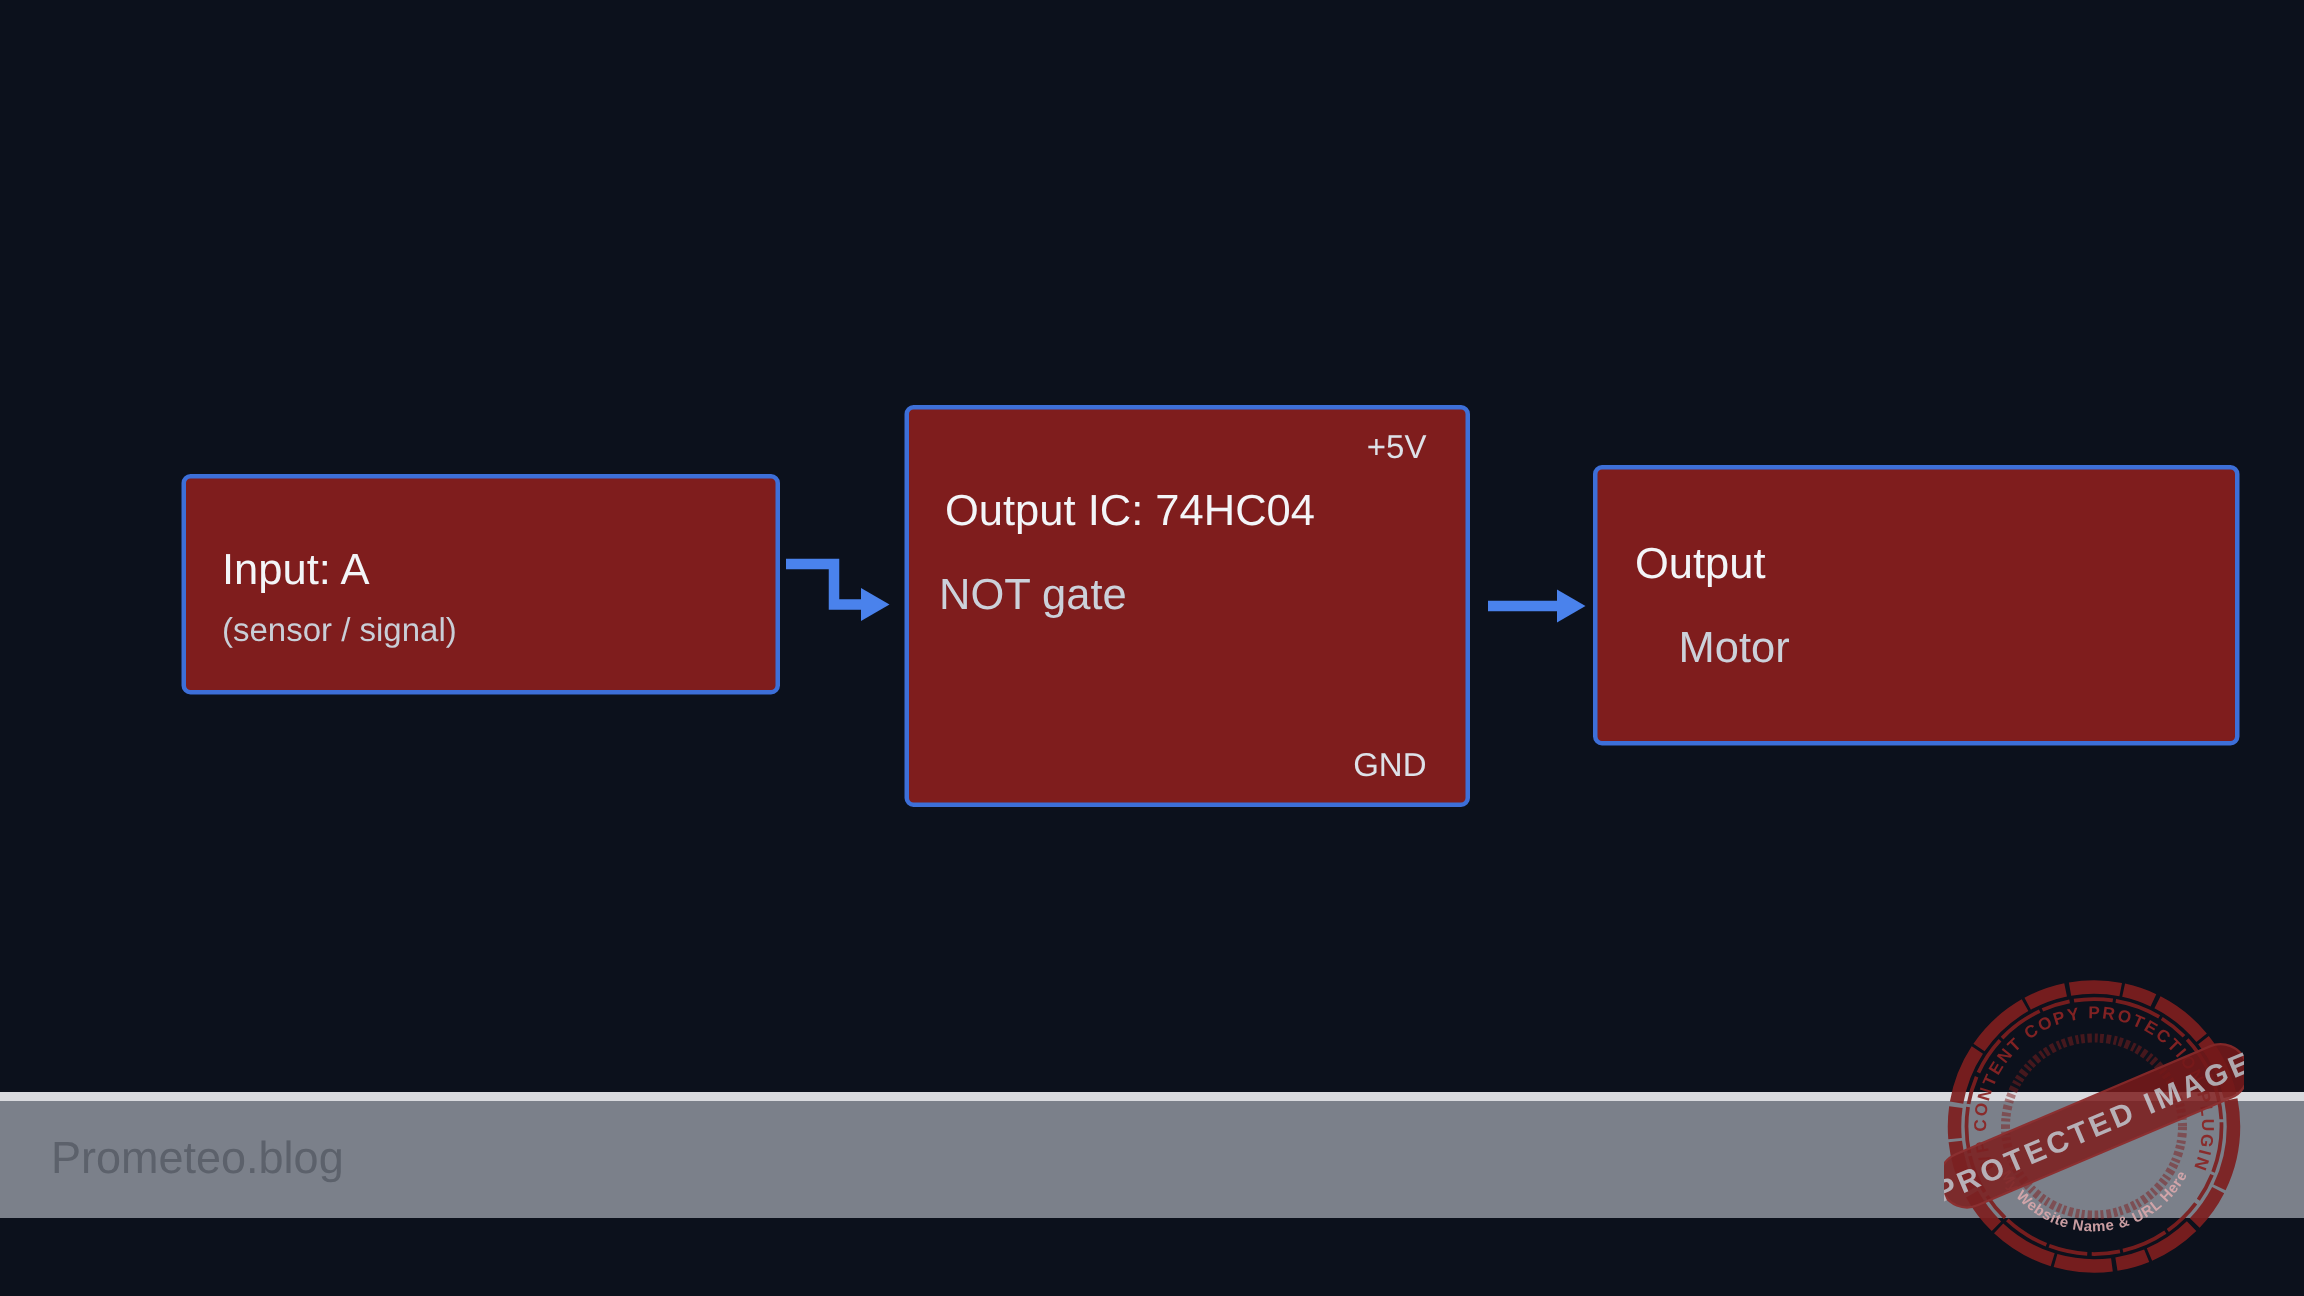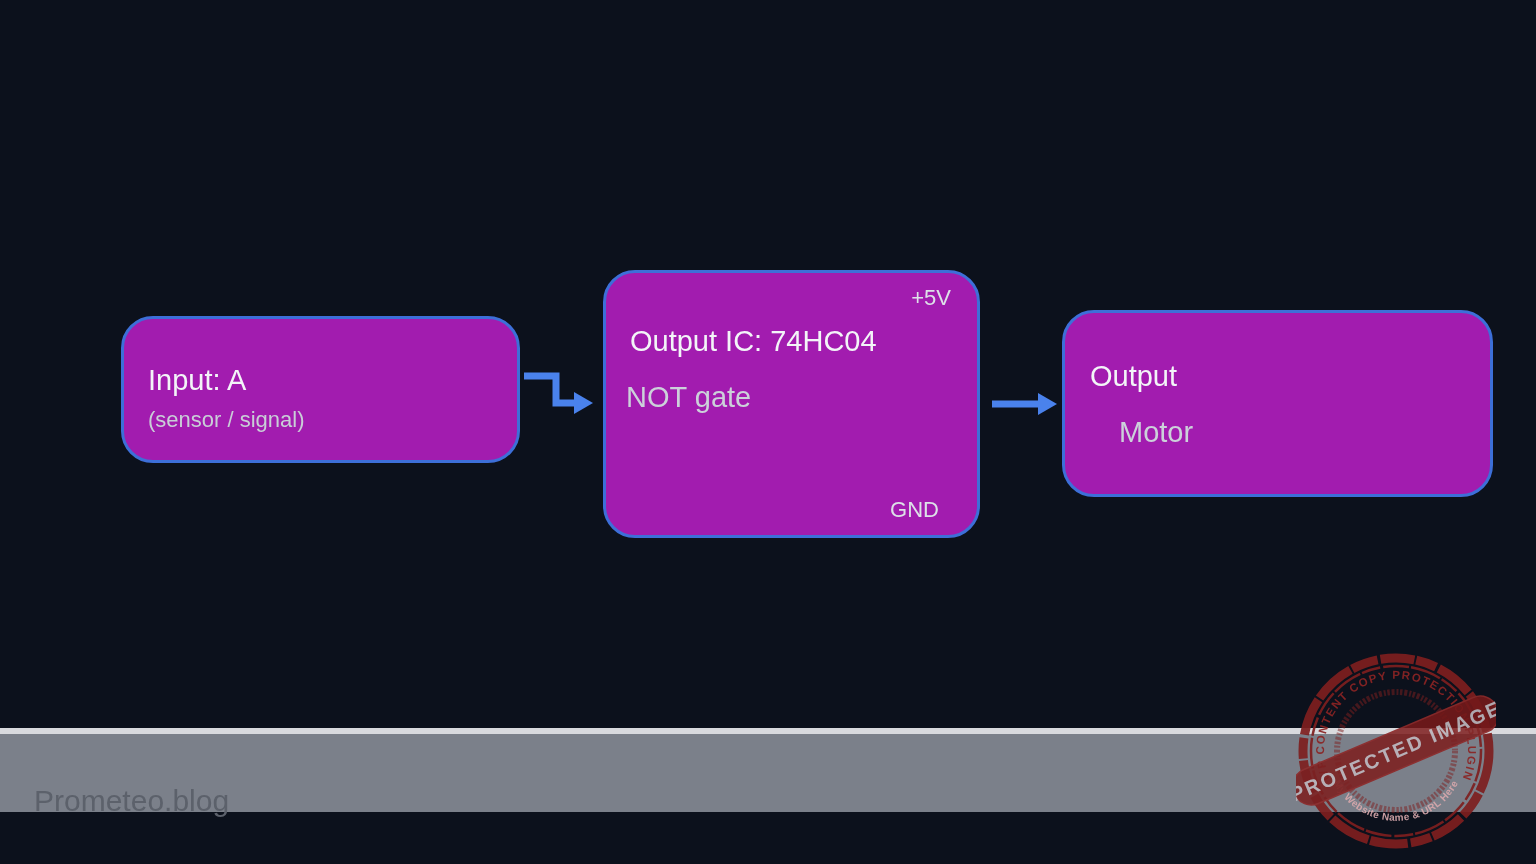--- a/index.html
+++ b/index.html
@@ -11,23 +11,23 @@
   .stage {
     position: relative;
     width: 1536px;
     height: 864px;
     background: #0c111c;
     overflow: hidden;
   }
   
   .box {
     position: absolute;
-    background: #a21caf;
+    background: #7f1d1d;
     border: 3.5px solid #3d6fd8;
-    border-radius: 32px;
+    border-radius: 6px;
     box-sizing: border-box;
   }
   .input-box  { left: 121px;  top: 301px; width: 399px; height: 147px; margin-top: 15px; }
   .ic-box     { left: 603px;  top: 270px; width: 377px; height: 268px; }
   .output-box { left: 1062px; top: 310px; width: 431px; height: 187px; }
 
   .box-title {
     position: absolute;
     font-size: 29px;
     color: #f3f5f8;
@@ -43,21 +43,21 @@
 
   .ic-box .box-title { left: 24px; top: 52px; }
   .ic-box .box-sub   { left: 20px; top: 108px; font-size: 29px; color: #ccd1da; }
   .pin {
     position: absolute;
     font-size: 22px;
     color: #dde1e8;
     white-space: nowrap;
   }
   .pin-top    { top: 12px;    right: 26px; }
-  .pin-bottom { bottom: 12px; right: 38px; text-align: center; }
+  .pin-bottom { bottom: 12px; right: 26px; text-align: center; }
 
   .output-box .box-title { left: 25px; top: 47px; }
   .output-box .box-sub   { left: 25px; top: 103px; font-size: 29px; color: #ccd1da; margin-left: 29px; }
 
   
   .arrows {
     position: absolute;
     left: 0; top: 0;
     width: 1536px; height: 864px;
     pointer-events: none;
@@ -75,21 +75,20 @@
     left: 0; top: 734px;
     width: 1536px; height: 78px;
     background: #7b808a;
   }
   .footer-brand {
     position: absolute;
     left: 34px; top: 756px;
     font-size: 30px;
     color: #5c616b;
     white-space: nowrap;
-    margin-top: 28px;
   }
 
   
   .stamp {
     position: absolute;
     left: 1296px; top: 651px;
     width: 200px; height: 200px;
     opacity: 0.92;
   }
   .stamp text {

